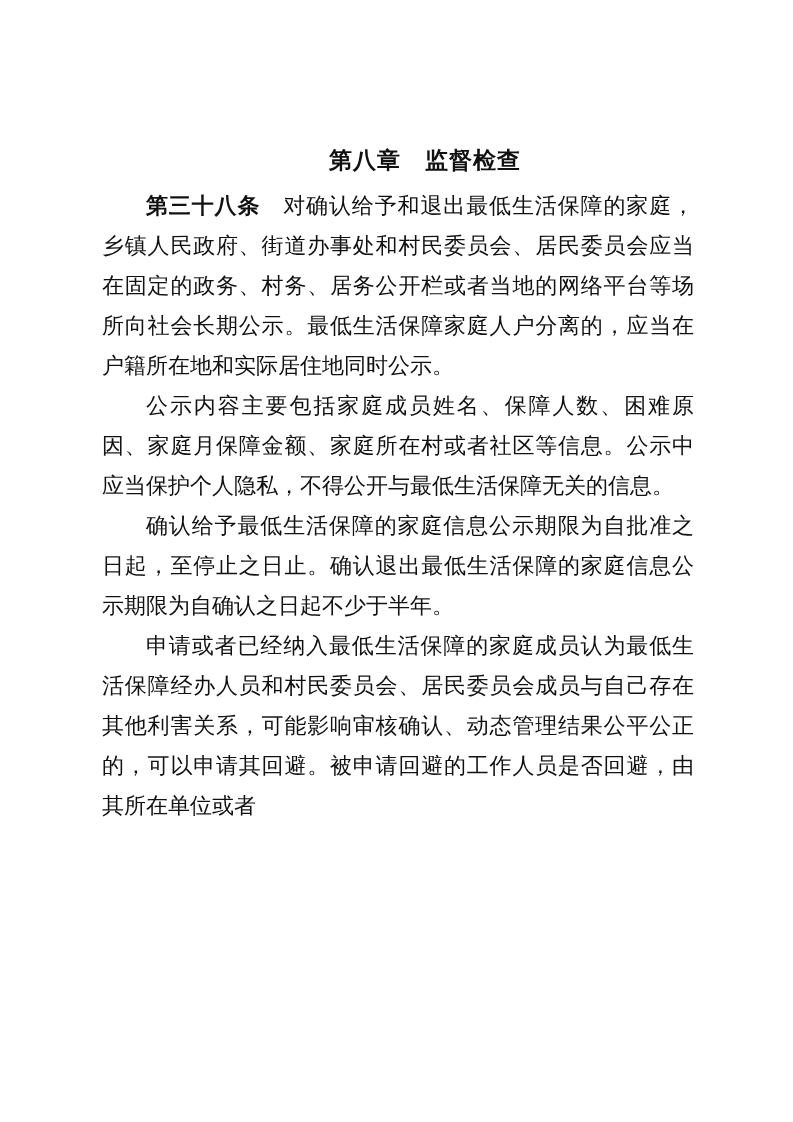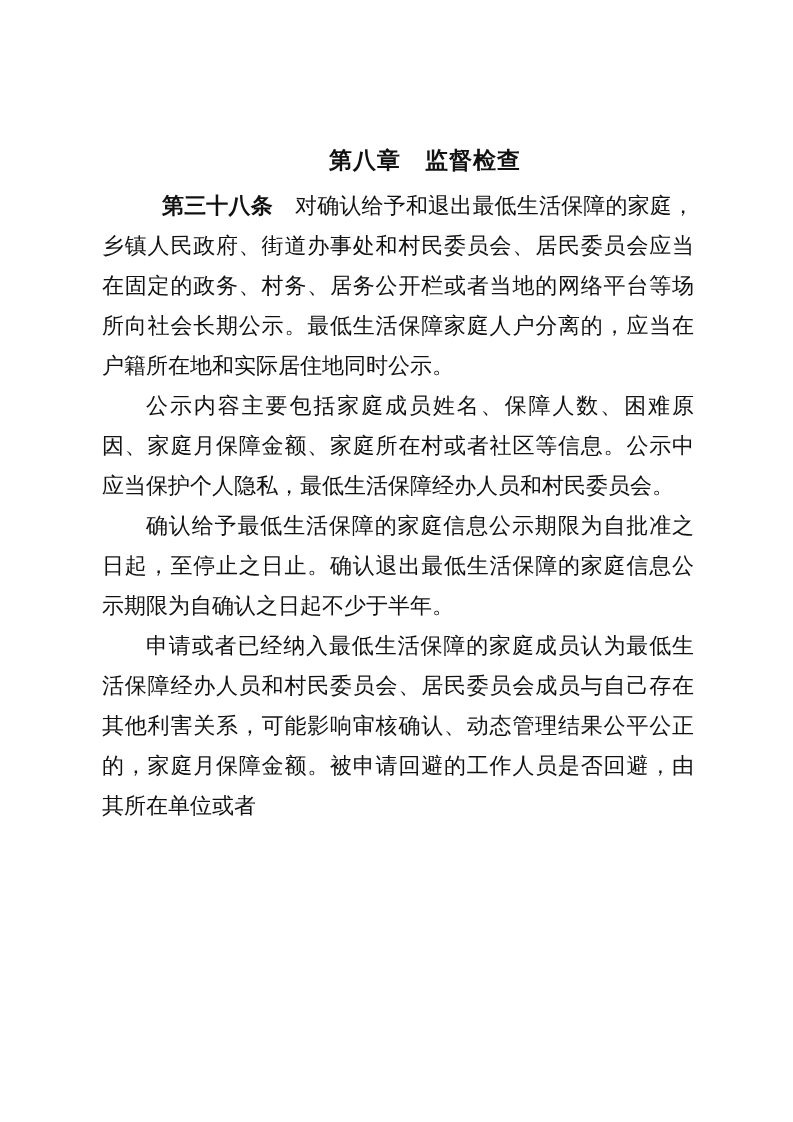--- a/index.html
+++ b/index.html
@@ -37,40 +37,39 @@
     margin: 0;
     font-size: 22px;
     line-height: 40px;
     text-align: justify;
     text-indent: 2em;
     letter-spacing: 0;
   }
   .body-para .lead {
     font-family: "Liberation Sans", sans-serif;
     font-weight: bold;
-    margin-left: 16px;
   }
   .page-number {
     position: absolute;
     left: 118px;
     top: 985px;
     font-family: Liberation Mono, monospace;
     font-size: 21px;
     line-height: 28px;
     color: #222222;
     letter-spacing: 0;
   }
 </style>
 </head>
 <body>
 
 <div class="page">
   <div class="content">
     <h1 class="chapter-title">第八章　监督检查</h1>
     <div>
         <p class="body-para"><span class="lead">第三十八条</span>　对确认给予和退出最低生活保障的家庭，乡镇人民政府、街道办事处和村民委员会、居民委员会应当在固定的政务、村务、居务公开栏或者当地的网络平台等场所向社会长期公示。最低生活保障家庭人户分离的，应当在户籍所在地和实际居住地同时公示。</p>
-        <p class="body-para">公示内容主要包括家庭成员姓名、保障人数、困难原因、家庭月保障金额、家庭所在村或者社区等信息。公示中应当保护个人隐私，最低生活保障经办人员和村民委员会。</p>
+        <p class="body-para">公示内容主要包括家庭成员姓名、保障人数、困难原因、家庭月保障金额、家庭所在村或者社区等信息。公示中应当保护个人隐私，不得公开与最低生活保障无关的信息。</p>
         <p class="body-para">确认给予最低生活保障的家庭信息公示期限为自批准之日起，至停止之日止。确认退出最低生活保障的家庭信息公示期限为自确认之日起不少于半年。</p>
-        <p class="body-para">申请或者已经纳入最低生活保障的家庭成员认为最低生活保障经办人员和村民委员会、居民委员会成员与自己存在其他利害关系，可能影响审核确认、动态管理结果公平公正的，家庭月保障金额。被申请回避的工作人员是否回避，由其所在单位或者</p>
+        <p class="body-para">申请或者已经纳入最低生活保障的家庭成员认为最低生活保障经办人员和村民委员会、居民委员会成员与自己存在其他利害关系，可能影响审核确认、动态管理结果公平公正的，可以申请其回避。被申请回避的工作人员是否回避，由其所在单位或者</p>
       </div>
   </div>
   <div class="page-number">—20—</div>
 </div>
 
 </body></html>

